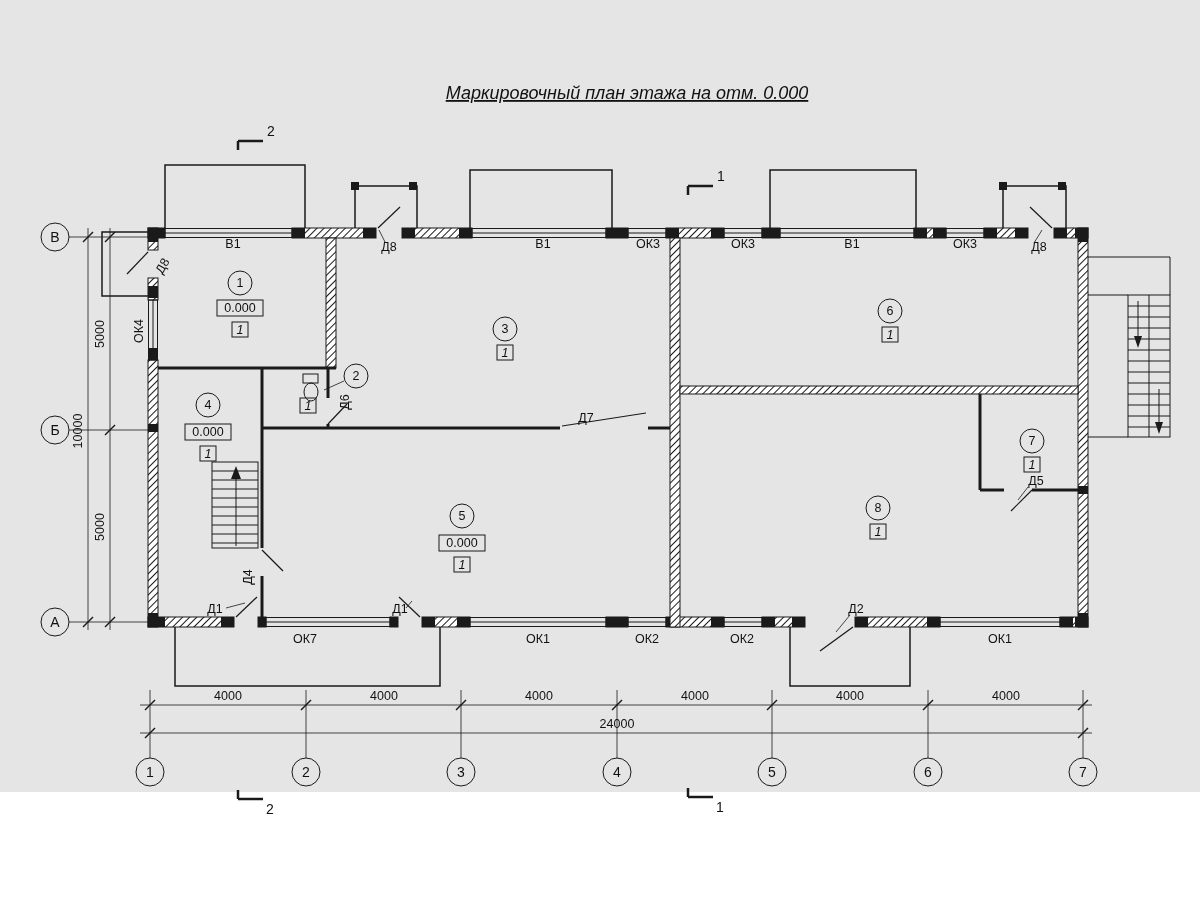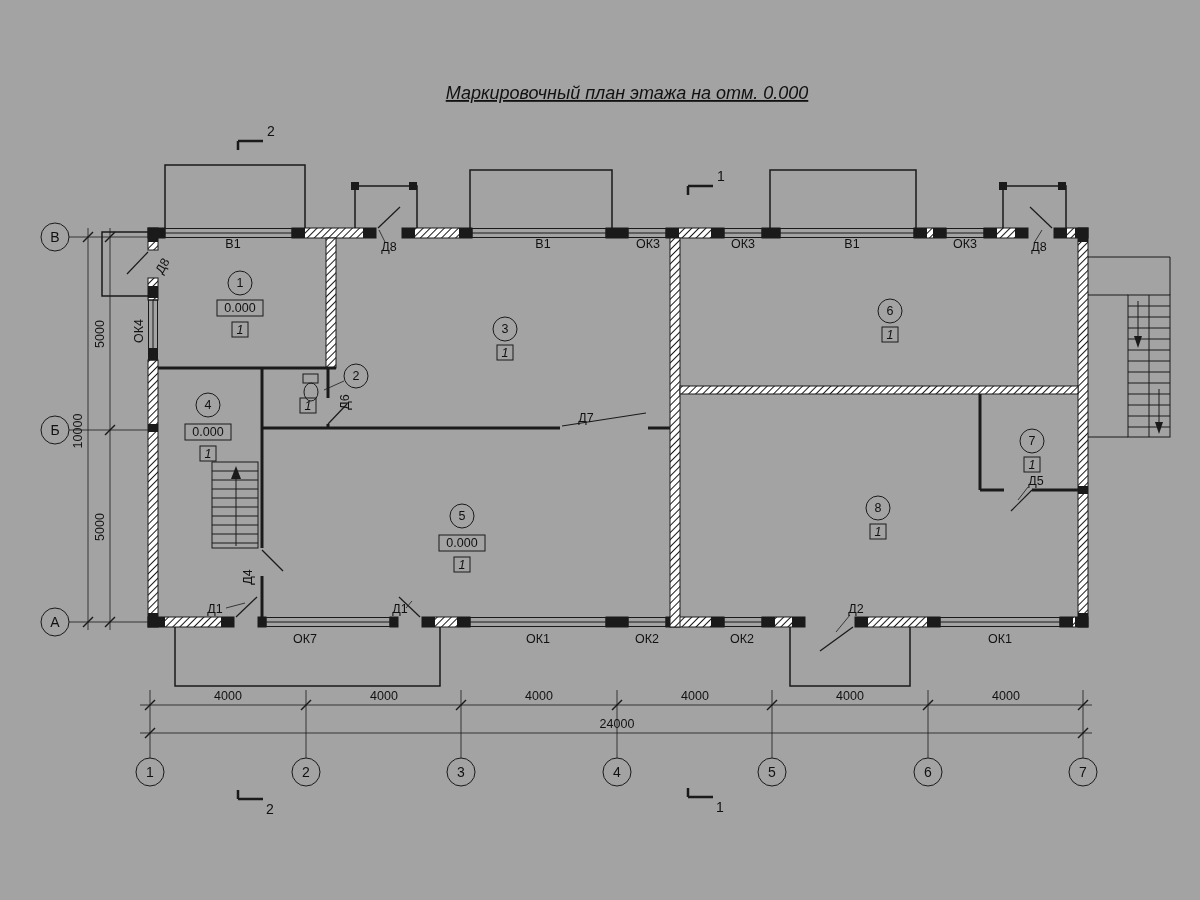--- a/index.html
+++ b/index.html
@@ -1,16 +1,16 @@
 <!DOCTYPE html>
 <html><head>
 <meta charset="utf-8">
 <style>
   html,body{margin:0;padding:0;background:#ffffff;width:1200px;height:900px;overflow:hidden}
-  #stage{position:relative;width:1200px;height:900px;background:#a3a3a3}
+  #stage{position:relative;width:1200px;height:792px;background:#e5e5e5}
   svg{display:block}
   text{font-family:"Liberation Sans",sans-serif;fill:#111}
   .ttl{font-size:18px;font-style:italic;text-anchor:middle;text-decoration:underline}
   .lbl{font-size:12.5px;text-anchor:middle}
   .dim{font-size:12.5px;text-anchor:middle}
   .axis{font-size:14px;text-anchor:middle}
   .rm{font-size:12.5px;text-anchor:middle}
   .it{font-style:italic}
   .w{fill:url(#hatch);stroke:#1a1a1a;stroke-width:1}
   .blk{fill:#1a1a1a}

